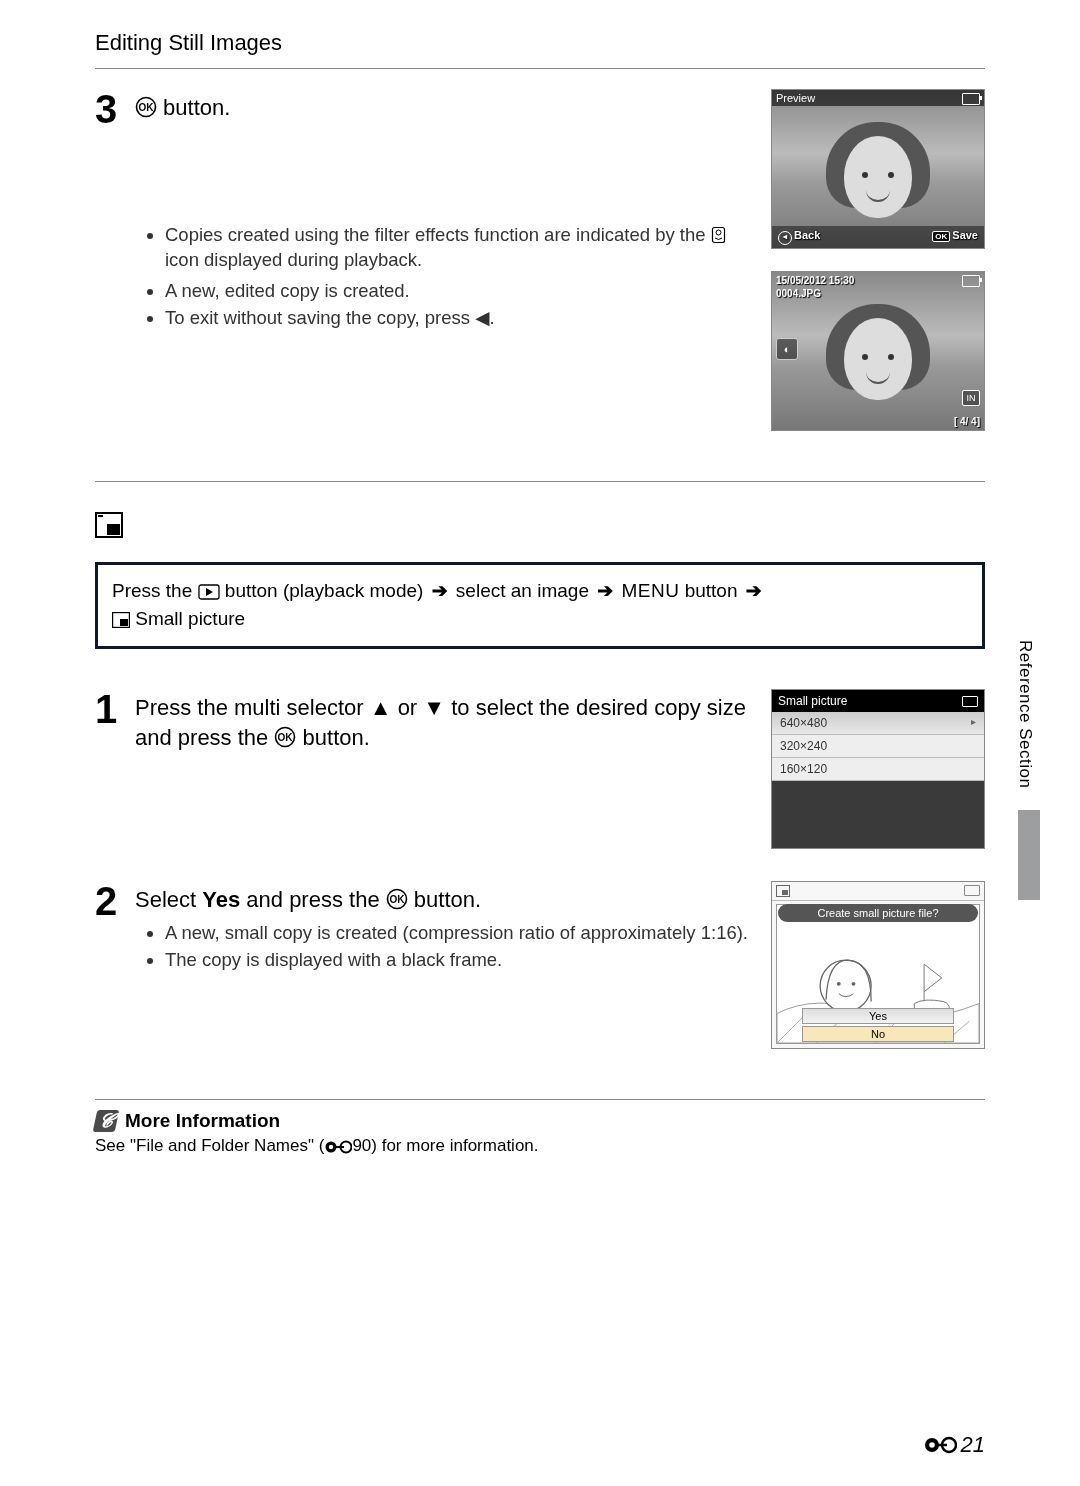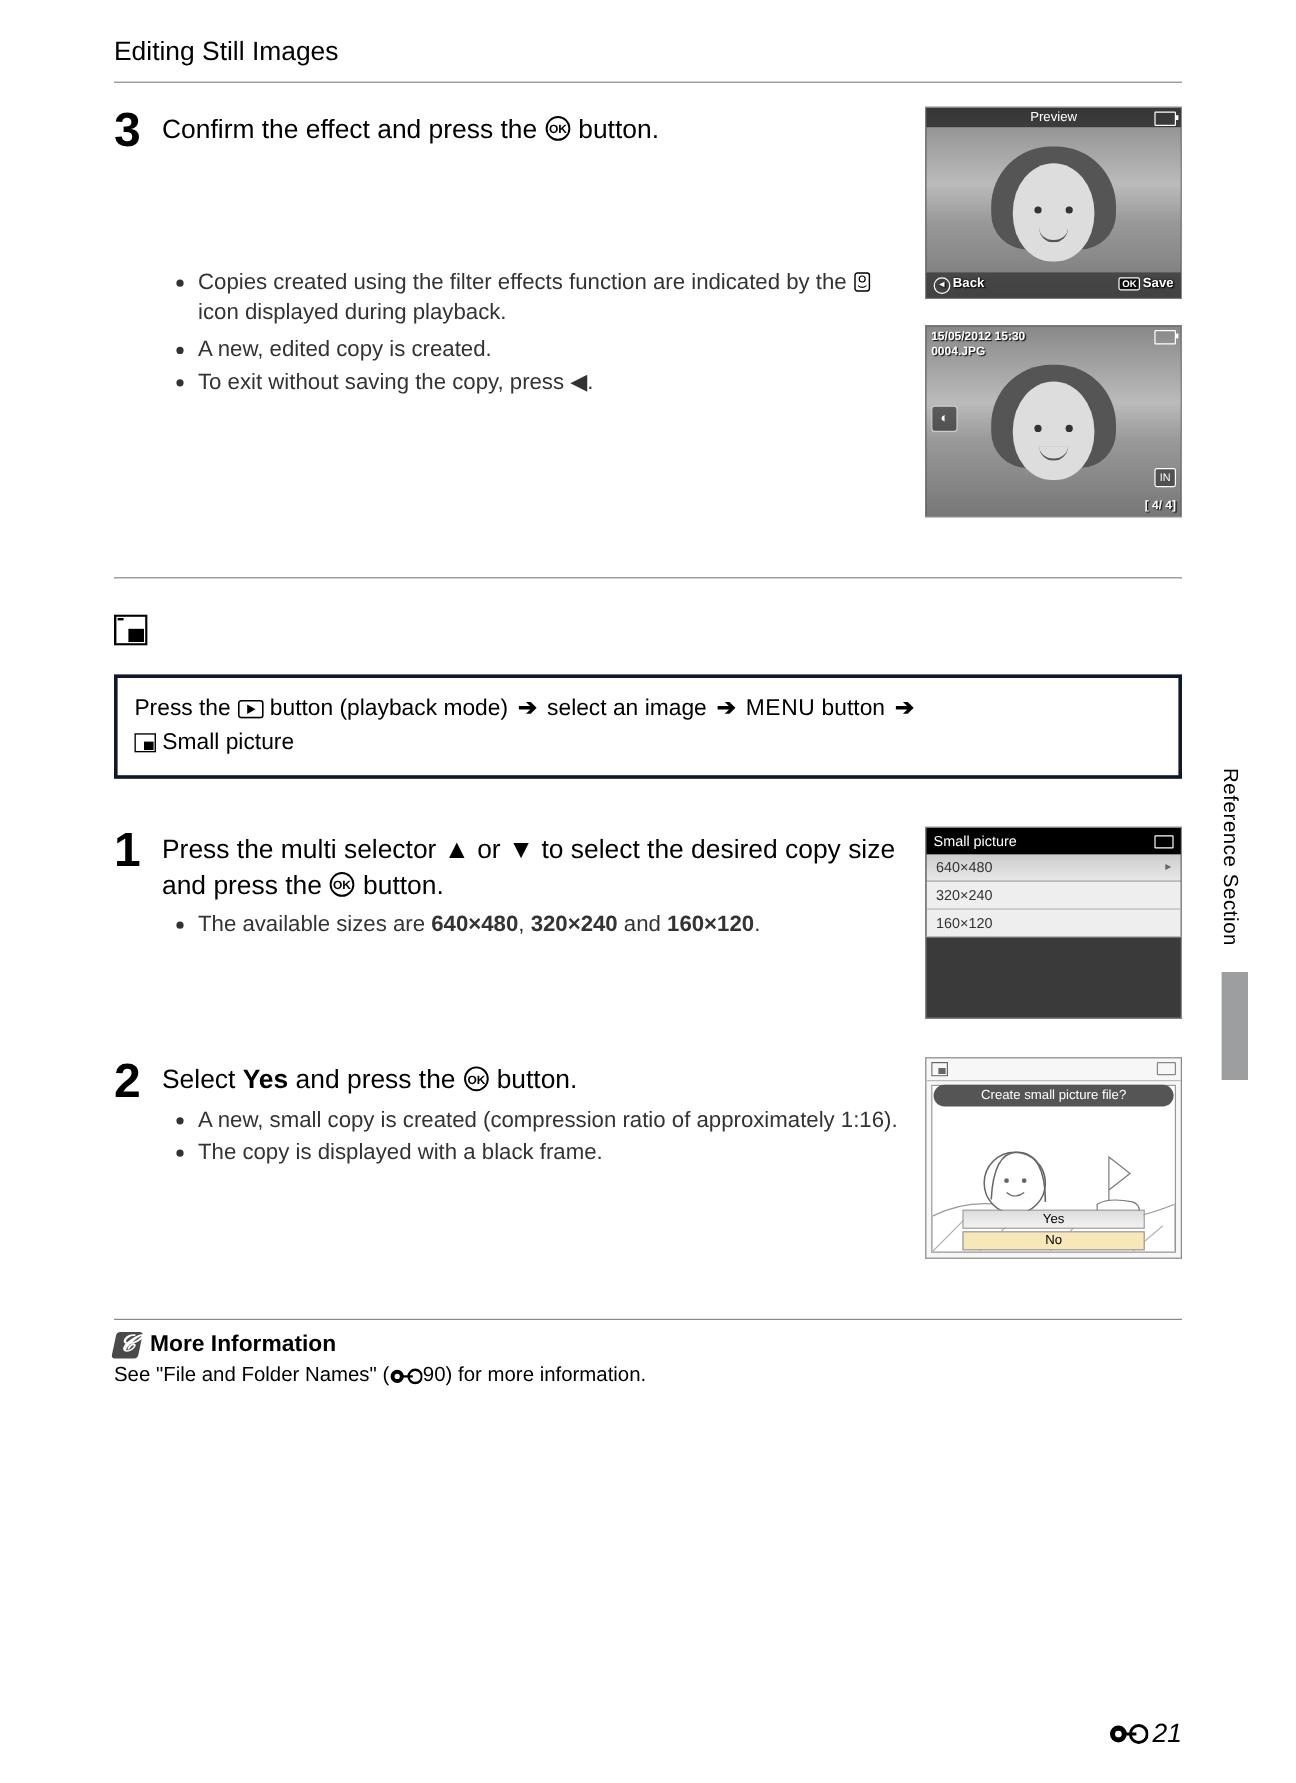--- a/index.html
+++ b/index.html
@@ -106,21 +106,21 @@
     background:#555;
     border-radius: 50px 50px 30px 30px;
     z-index:-1;
   }
   .lcd .face .eye { position:absolute; width:6px;height:6px;background:#333;border-radius:50%; top:36px;}
   .lcd .face .eye.l{left:18px;} .lcd .face .eye.r{right:18px;}
   .lcd .face .mouth{position:absolute;width:24px;height:10px;border-bottom:2px solid #555;border-radius:0 0 12px 12px;left:22px;top:54px;}
   .lcd .topbar {
     position: absolute; top: 0; left: 0; right: 0;
     background: rgba(0,0,0,0.6);
-    display: flex; justify-content: center;
+    display: flex; 
     padding: 2px 4px;
     z-index:2;
   }
   .lcd .batt {
     position:absolute; top:3px; right:4px; z-index:3;
     width:16px;height:10px;border:1px solid #fff;border-radius:1px;
   }
   .lcd .batt:after{content:'';position:absolute;right:-3px;top:2px;width:2px;height:4px;background:#fff;}
   .lcd .bottombar {
     position: absolute; bottom: 0; left: 0; right: 0;
@@ -297,21 +297,21 @@
 
   <div class="header-text">Editing Still Images</div>
   <hr class="top-rule">
 
   <div class="two-col">
     <div class="left-col">
       <div class="step-row">
         <div class="step-num">3</div>
         <div class="step-body">
           <div class="step-line">
-            <span>Confirm the effect and press the </span><svg class="inline-icon" width="22" height="22" viewBox="0 0 22 22">
+            <svg class="inline-icon" width="22" height="22" viewBox="0 0 22 22">
                 <circle cx="11" cy="11" r="9.5" fill="none" stroke="#000" stroke-width="1.6"></circle>
                 <text x="11" y="15" text-anchor="middle" font-size="10" font-weight="bold" font-family="Arial">OK</text>
               </svg><span> button.</span>
           </div>
           <ul class="bullets" style="margin-top:100px;">
             <li>
               <span>Copies created using the filter effects function are indicated by the </span><svg class="inline-icon" width="15" height="18" viewBox="0 0 15 18">
                   <rect x="1.5" y="1.5" width="12" height="15" rx="2" fill="none" stroke="#000" stroke-width="1.2"></rect>
                   <circle cx="7.5" cy="6.5" r="2.5" fill="none" stroke="#000" stroke-width="1"></circle>
                   <path d="M4 12 Q7.5 15 11 12" fill="none" stroke="#000" stroke-width="1"></path>
@@ -392,25 +392,20 @@
     <div class="left-col">
       <div class="step-row">
         <div class="step-num">1</div>
         <div class="step-body">
           <div class="step-line">
             <span>Press the multi selector ▲ or ▼ to select the desired copy size and press the </span><svg class="inline-icon" width="22" height="22" viewBox="0 0 22 22">
                 <circle cx="11" cy="11" r="9.5" fill="none" stroke="#000" stroke-width="1.6"></circle>
                 <text x="11" y="15" text-anchor="middle" font-size="10" font-weight="bold" font-family="Arial">OK</text>
               </svg><span> button.</span>
           </div>
-          <ul class="bullets">
-            <li>
-              <span>The available sizes are </span><b>640×480</b><span>, </span><b>320×240</b><span> and </span><b>160×120</b><span>.</span>
-            </li>
-          </ul>
         </div>
       </div>
     </div>
     <div class="right-col">
       <div class="menu-lcd">
         <div class="hdr">
           <span>Small picture</span>
           <span class="" style="width:14px;height:9px;border:1px solid #fff;border-radius:1px;position:relative;"></span>
         </div>
         <div class="row sel">

